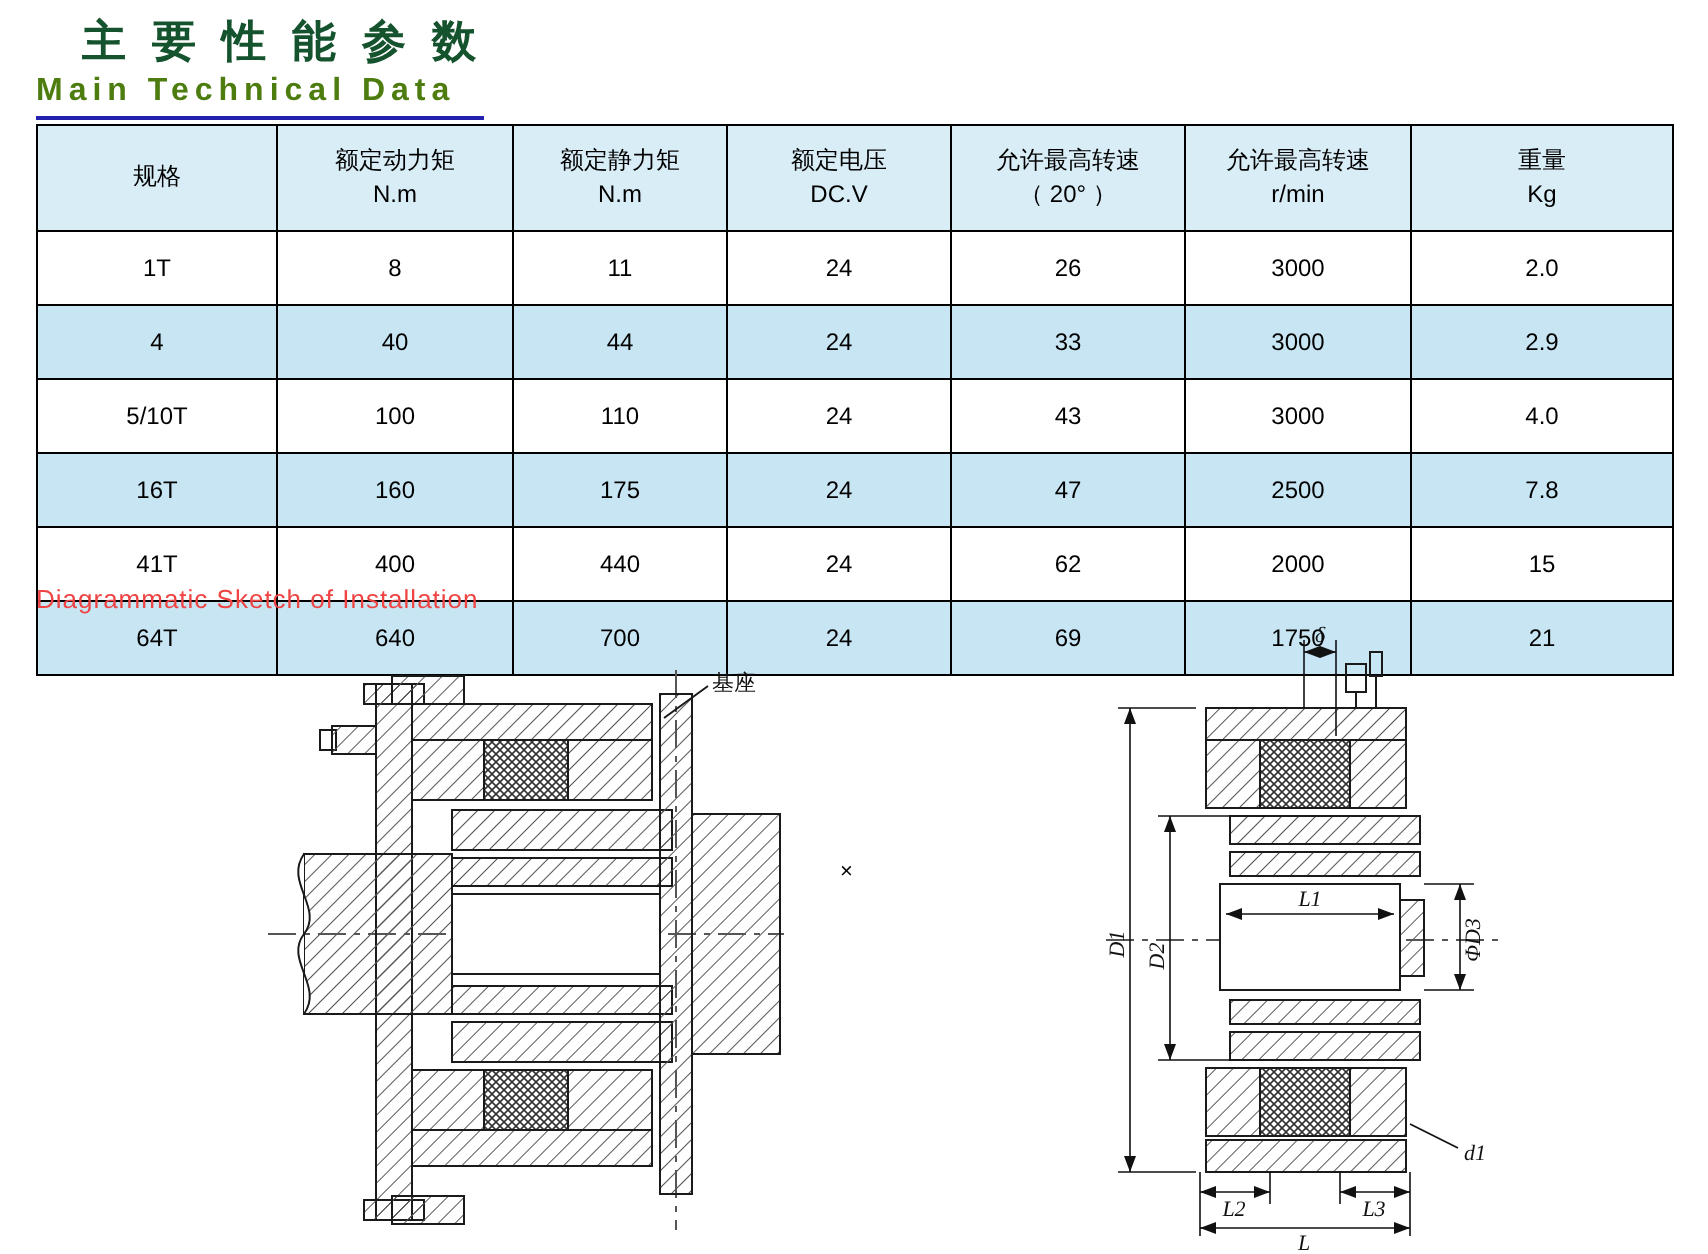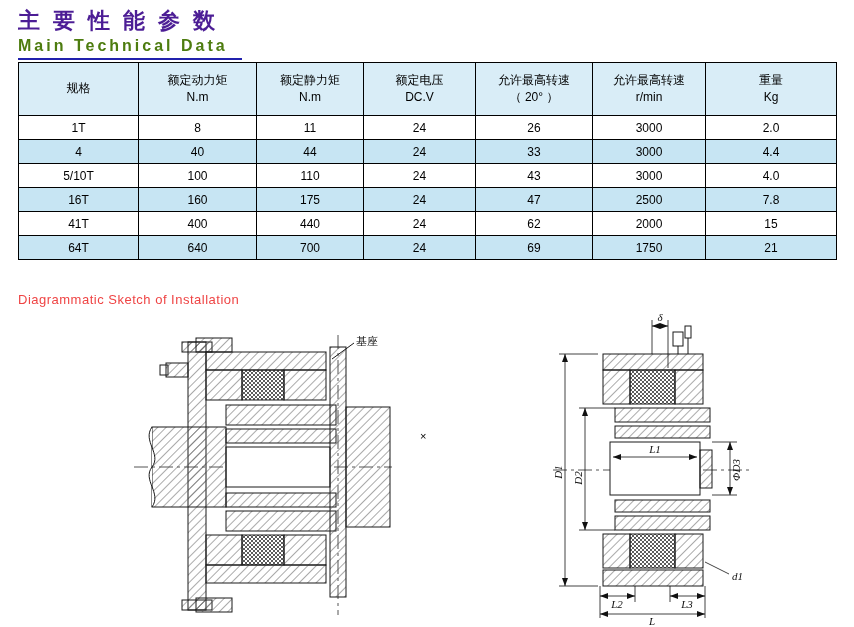--- a/index.html
+++ b/index.html
@@ -3,40 +3,41 @@
 <meta charset="utf-8">
 <style>
   * { margin:0; padding:0; box-sizing:border-box; }
   html,body { width:854px; height:627px; }
   body {
     position:relative; background:#ffffff; overflow:hidden;
     font-family:"Liberation Sans", sans-serif; color:#000;
   }
   .title-block { position:absolute; left:18px; top:6px; }
   .title-cn {
-    font-size:22px; font-weight:bold; color:#4c1d95; letter-spacing:13px;
+    font-size:22px; font-weight:bold; color:#14532d; letter-spacing:13px;
     white-space:nowrap;
+    margin-left:23px;
   }
   .title-en {
     font-size:16px; font-weight:bold; color:#4d7c0f; letter-spacing:3px;
     margin-top:1px; white-space:nowrap;
   }
   .title-rule { width:224px; height:2px; background:#2121ad; margin-top:3px; }
 
   table.spec {
     position:absolute; left:18px; top:62px; width:818px;
     border-collapse:collapse; table-layout:fixed;
     font-size:12px; text-align:center;
   }
   table.spec th, table.spec td { border:1px solid #000; padding:0; }
   table.spec thead th {
     background:#d9edf7; font-weight:normal; height:53px;
     vertical-align:middle; line-height:1.45;
   }
-  table.spec tbody td { height:24px; vertical-align:middle; }
+  table.spec tbody td { height:37px; vertical-align:middle; }
   table.spec tr.alt { background:#c7e5f3; }
 
   .section-title {
     position:absolute; left:18px; top:292px;
     font-size:13px; color:#ef4444; letter-spacing:0.5px;
   }
 
   .sketch-left  { position:absolute; left:130px; top:327px; }
   .sketch-right { position:absolute; left:535px; top:310px; }
   .x-mark { position:absolute; left:420px; top:430px; font-size:11px; color:#000; }
@@ -104,21 +105,21 @@
       <td>3000</td>
       <td>2.0</td>
     </tr>
     <tr class="alt">
       <td>4</td>
       <td>40</td>
       <td>44</td>
       <td>24</td>
       <td>33</td>
       <td>3000</td>
-      <td>4.4</td>
+      <td>2.9</td>
     </tr>
     <tr>
       <td>5/10T</td>
       <td>100</td>
       <td>110</td>
       <td>24</td>
       <td>43</td>
       <td>3000</td>
       <td>4.0</td>
     </tr>

